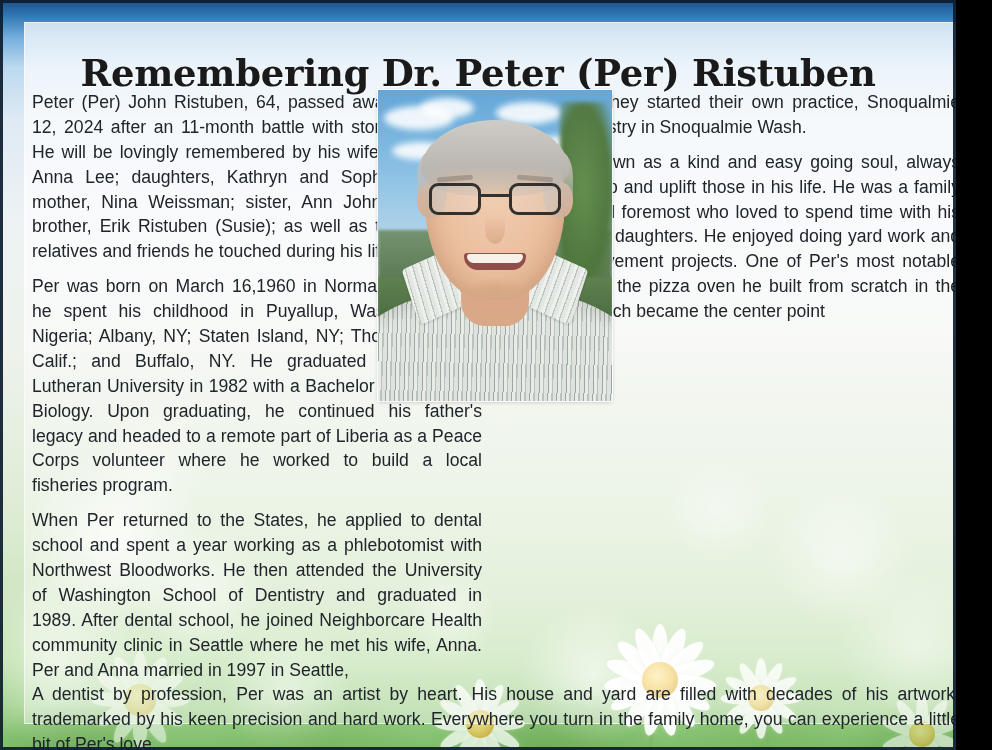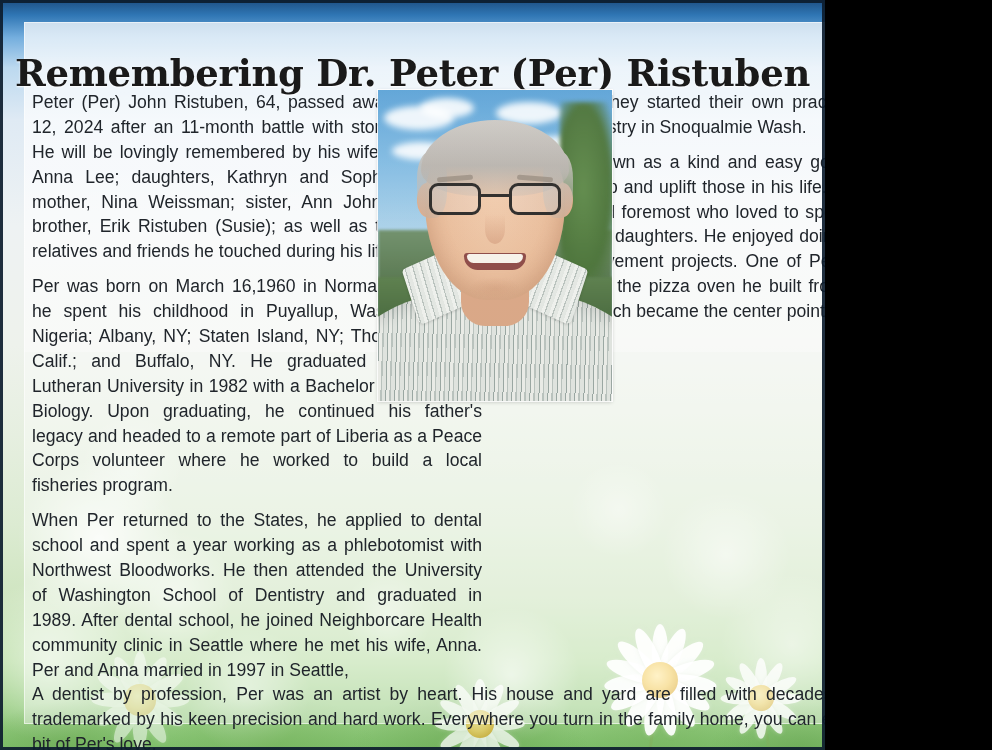--- a/index.html
+++ b/index.html
@@ -7,21 +7,21 @@
     margin: 0;
     padding: 0;
     background: #000;
   }
   body {
     font-family: "Liberation Sans", sans-serif;
   }
 
   #page {
     position: relative;
-    width: 825px;
+    width: 956px;
     height: 750px;
     overflow: hidden;
     background: #8b5cf6;
   }
 
   
   .bg-sky {
     position: absolute;
     inset: 0;
     background:

